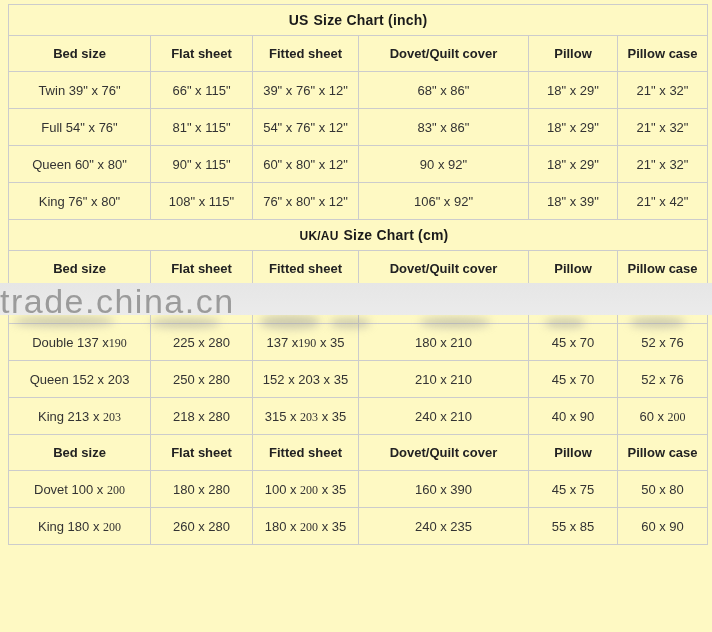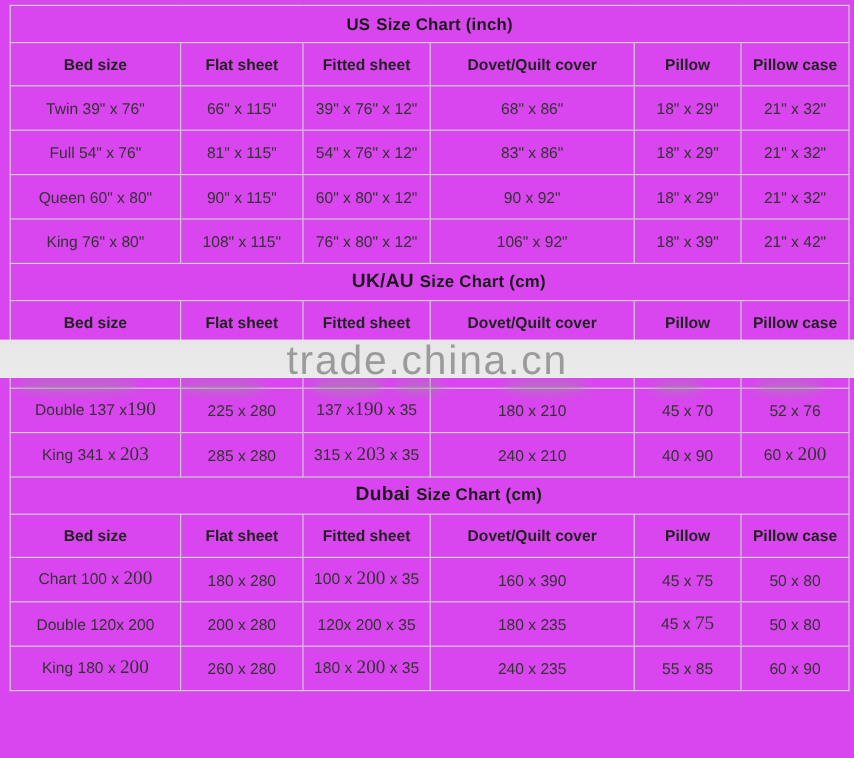--- a/index.html
+++ b/index.html
@@ -1,20 +1,20 @@
 <!DOCTYPE html>
 <html><head>
 <meta charset="utf-8">
 <style>
   html, body { margin: 0; padding: 0; background: #ffffff; }
   .page {
     position: relative;
     width: 712px;
     height: 632px;
-    background: #d946ef;
+    background: #fef9c3;
     font-family: "Liberation Sans", sans-serif;
     overflow: hidden;
   }
   table.chart {
     position: absolute;
     left: 8px;
     top: 4px;
     width: 699px;
     border-collapse: collapse;
     table-layout: fixed;
@@ -33,54 +33,53 @@
   tr.title-row td {
     height: 30px;
     color: #1a1a1a;
   }
   .title-prefix {
     font-weight: bold;
     font-size: 14px;
     margin-right: 5px;
     letter-spacing: 0.2px;
   }
-  .title-prefix.small { font-size: 16px; padding-left: 32px; }
+  .title-prefix.small { font-size: 12px; padding-left: 32px; }
   .title-rest {
     font-weight: bold;
     font-size: 14px;
     letter-spacing: 0.2px;
   }
   tr.header-row th {
     height: 35px;
     font-weight: bold;
     font-size: 13px;
     color: #222222;
     text-align: center;
   }
   tr.data-row td { height: 36px; }
   .serif-num {
     font-family: "Liberation Serif", serif;
-    font-size: 16px;
+    font-size: 12px;
     line-height: 1;
   }
   .wm-band {
     position: absolute;
     left: 0;
     top: 283px;
     width: 712px;
     height: 32px;
     background: linear-gradient(#e6e6e6, #ebebeb);
     z-index: 3;
   }
   .wm-text {
     position: absolute;
     left: 0;
     top: 0;
     width: 100%;
-    text-align: center;
     font-size: 34px;
     line-height: 36px;
     color: #9b9b9b;
     letter-spacing: 1.5px;
     font-weight: normal;
   }
   .smudge {
     position: absolute;
     background: rgba(150, 150, 150, 0.45);
     filter: blur(4px);
@@ -167,52 +166,49 @@
         </tr>
         <tr class="data-row">
           <td><span>Double 137 x</span><span class="serif-num">190</span></td>
           <td><span>225 x 280</span></td>
           <td><span>137 x</span><span class="serif-num">190</span><span> x 35</span></td>
           <td><span>180 x 210</span></td>
           <td><span>45 x 70</span></td>
           <td><span>52 x 76</span></td>
         </tr>
         <tr class="data-row">
-          <td><span>King 341 x </span><span class="serif-num">203</span></td>
-          <td><span>285 x 280</span></td>
+          <td><span>Queen 152 x 203</span></td>
+          <td><span>250 x 280</span></td>
+          <td><span>152 x 203 x 35</span></td>
+          <td><span>210 x 210</span></td>
+          <td><span>45 x 70</span></td>
+          <td><span>52 x 76</span></td>
+        </tr>
+        <tr class="data-row">
+          <td><span>King 213 x </span><span class="serif-num">203</span></td>
+          <td><span>218 x 280</span></td>
           <td><span>315 x </span><span class="serif-num">203</span><span> x 35</span></td>
           <td><span>240 x 210</span></td>
           <td><span>40 x 90</span></td>
           <td><span>60 x </span><span class="serif-num">200</span></td>
-        </tr>
-        <tr class="title-row">
-          <td colspan="6"><span class="title-prefix small">Dubai</span><span class="title-rest">Size Chart (cm)</span></td>
         </tr>
         <tr class="header-row">
           <th>Bed size</th>
           <th>Flat sheet</th>
           <th>Fitted sheet</th>
           <th>Dovet/Quilt cover</th>
           <th>Pillow</th>
           <th>Pillow case</th>
         </tr>
         <tr class="data-row">
-          <td><span>Chart 100 x </span><span class="serif-num">200</span></td>
+          <td><span>Dovet 100 x </span><span class="serif-num">200</span></td>
           <td><span>180 x 280</span></td>
           <td><span>100 x </span><span class="serif-num">200</span><span> x 35</span></td>
           <td><span>160 x 390</span></td>
           <td><span>45 x 75</span></td>
-          <td><span>50 x 80</span></td>
-        </tr>
-        <tr class="data-row">
-          <td><span>Double 120x 200</span></td>
-          <td><span>200 x 280</span></td>
-          <td><span>120x 200 x 35</span></td>
-          <td><span>180 x 235</span></td>
-          <td><span>45 x </span><span class="serif-num">75</span></td>
           <td><span>50 x 80</span></td>
         </tr>
         <tr class="data-row">
           <td><span>King 180 x </span><span class="serif-num">200</span></td>
           <td><span>260 x 280</span></td>
           <td><span>180 x </span><span class="serif-num">200</span><span> x 35</span></td>
           <td><span>240 x 235</span></td>
           <td><span>55 x 85</span></td>
           <td><span>60 x 90</span></td>
         </tr>

